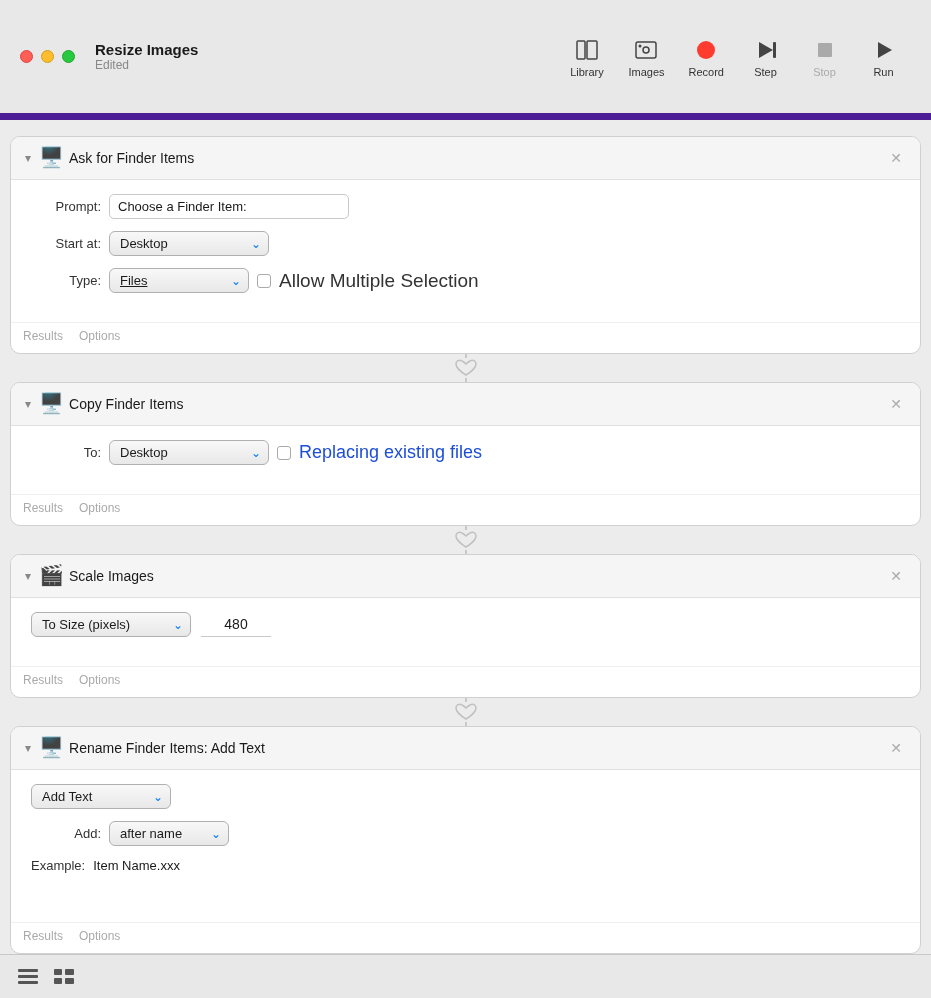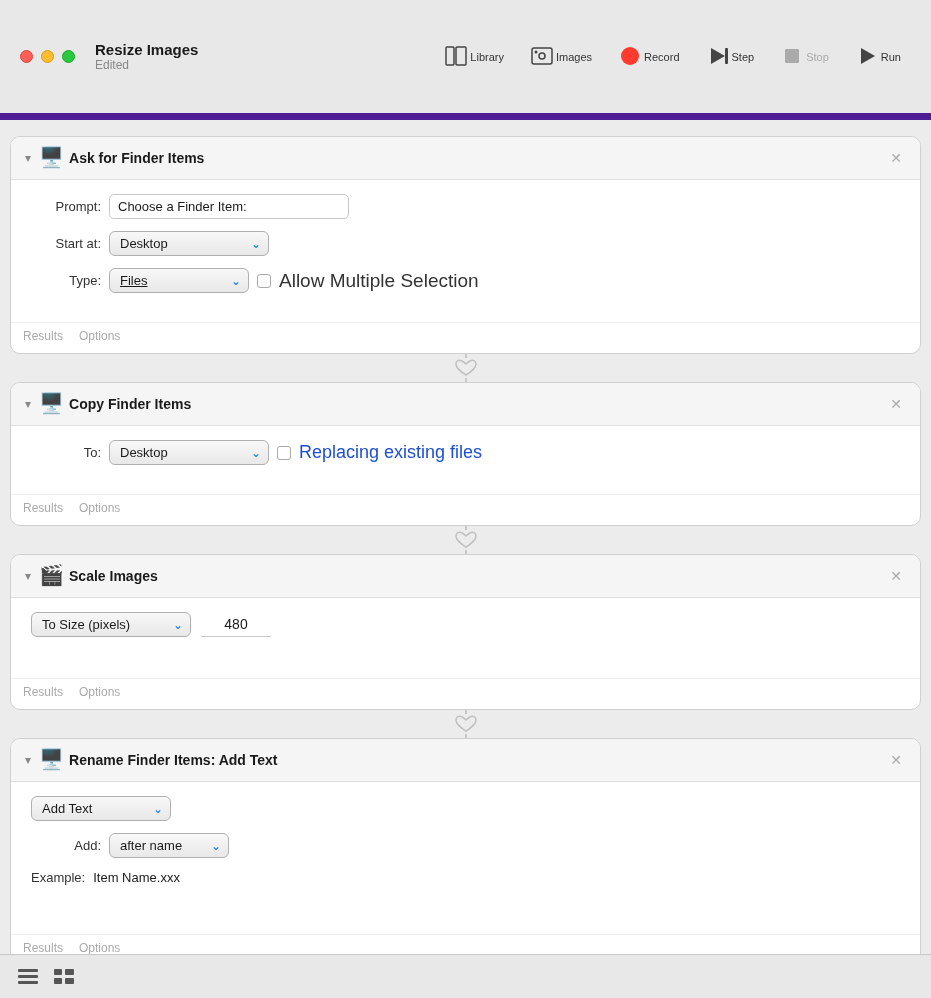--- a/index.html
+++ b/index.html
@@ -53,21 +53,21 @@
     }
 
     .toolbar {
       display: flex;
       align-items: center;
       gap: 4px;
       margin-left: auto;
     }
     .toolbar-item {
       display: flex;
-      flex-direction: row;
+      flex-direction: column;
       align-items: center;
       padding: 6px 10px;
       cursor: pointer;
       border-radius: 8px;
       min-width: 55px;
     }
     .toolbar-icon {
       width: 28px;
       height: 28px;
       display: flex;
@@ -113,21 +113,21 @@
       cursor: pointer;
     }
     .action-icon {
       width: 22px;
       height: 22px;
       font-size: 20px;
       line-height: 1;
     }
     .action-title {
       font-size: 14px;
-      font-weight: 700;
+      font-weight: 400;
       color: #1a1a1a;
       flex: 1;
     }
     .action-close {
       font-size: 14px;
       color: #aaa;
       cursor: pointer;
       width: 20px;
       height: 20px;
       display: flex;
@@ -245,21 +245,20 @@
       font-size: 16px;
       color: #b0b0b0;
       position: relative;
     }
 
     
     .scale-row {
       display: flex;
       align-items: center;
       gap: 10px;
-      margin-bottom: 12px;
     }
     .pixels-input {
       border: none;
       border-bottom: 1px solid #c8c8c8;
       padding: 4px 6px;
       font-size: 14px;
       color: #1a1a1a;
       background: transparent;
       width: 70px;
       text-align: center;

